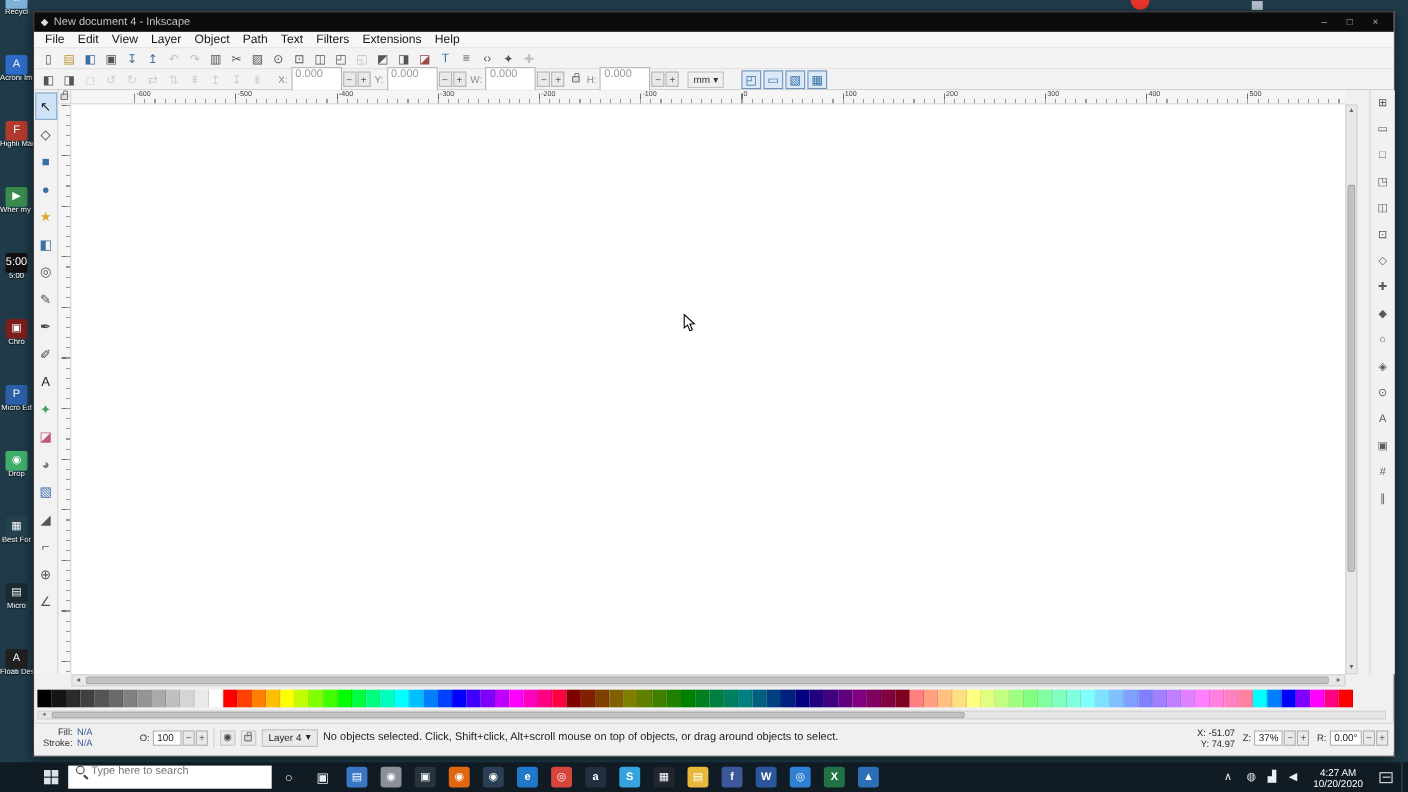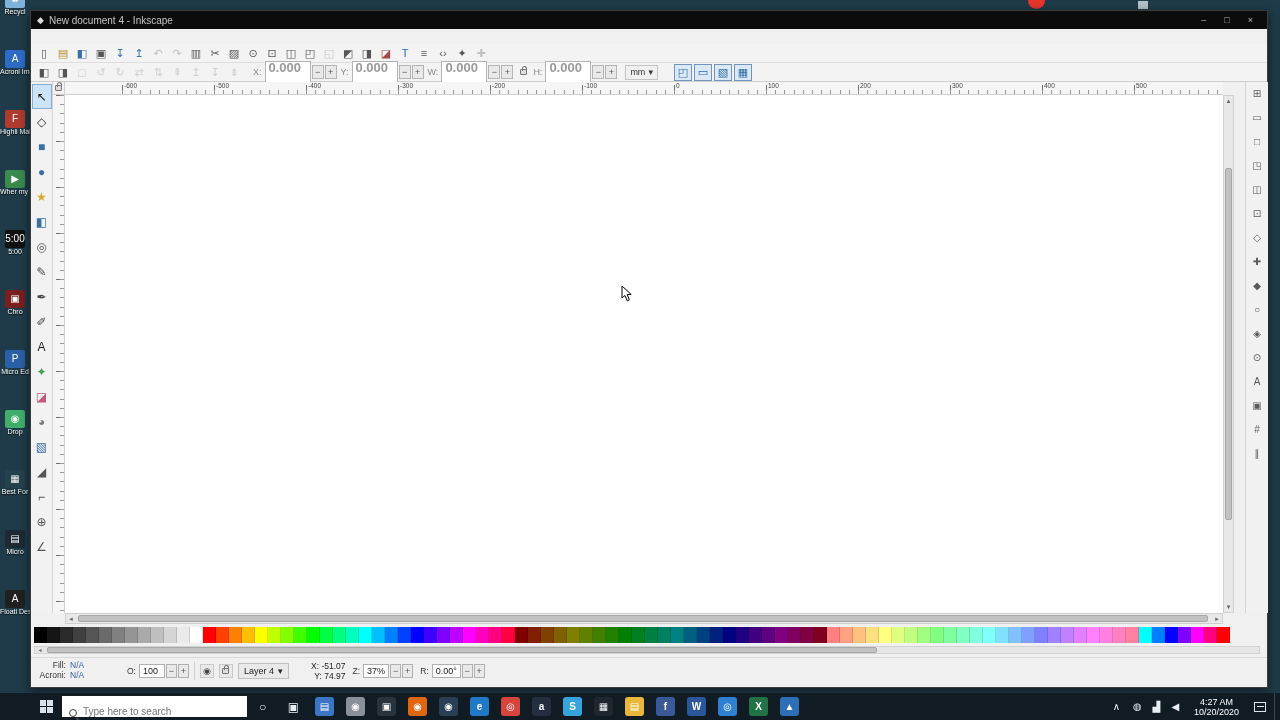--- a/index.html
+++ b/index.html
@@ -31,21 +31,21 @@
 
   .cmdbar{position:absolute;left:0;top:33px;right:0;height:19px;background:#f3f3f3;border-bottom:1px solid #dedede;display:flex;align-items:center;gap:1px;padding-left:4px;}
   .cmd-icon{width:18px;height:16px;display:flex;align-items:center;justify-content:center;font-size:11px;}
   .cmd-icon.dim{opacity:.4;}
 
   .toolctrl{position:absolute;left:0;top:52px;right:0;height:19px;background:#f3f3f3;border-bottom:1px solid #cfcfcf;display:flex;align-items:center;padding-left:4px;gap:2px;}
   .tc-left{display:flex;gap:1px;}
   .tc-fields{display:flex;align-items:center;gap:4px;margin-left:8px;}
   .spin{display:flex;align-items:center;gap:1px;}
   .spin-label{font-size:9px;color:#8a8a8a;margin-right:2px;}
-  .spin-box{width:46px;height:22px;background:#fff;border:1px solid #b4b4b4;font-size:13px;color:#9a9a9a;line-height:12px;padding:0 3px;font-weight:bold;}
+  .spin-box{width:46px;height:22px;background:#fff;border:1px solid #b4b4b4;font-size:10px;color:#9a9a9a;line-height:12px;padding:0 3px;}
   .spin-btn{width:12px;height:14px;background:#e9e9e9;border:1px solid #b4b4b4;font-size:9px;line-height:12px;text-align:center;color:#555;}
   .unit-dd{display:flex;align-items:center;gap:3px;margin-left:6px;font-size:9px;color:#333;background:#f0f0f0;border:1px solid #c4c4c4;height:15px;padding:0 4px;}
   .affect{display:flex;gap:2px;margin-left:14px;}
   .affect .cmd-icon{border:1px solid #6f94bd;background:#dbe8f6;color:#2e6da4;width:18px;height:17px;}
 
   .mini-lock{display:inline-block;width:7px;height:6px;border:1px solid #777;border-radius:1px;position:relative;background:#ddd;}
   .mini-lock::before{content:"";position:absolute;top:-4px;left:1px;width:3px;height:4px;border:1px solid #777;border-bottom:none;border-radius:3px 3px 0 0;}
 
   
   .ruler-corner{position:absolute;left:22px;top:71px;width:12px;height:13px;background:#f2f2f2;border-right:1px solid #cfcfcf;border-bottom:1px solid #cfcfcf;display:flex;align-items:center;justify-content:center;}
@@ -103,21 +103,21 @@
   .sb-message{flex:1;font-size:10px;color:#1c1c1c;white-space:nowrap;overflow:hidden;}
   .coords{display:flex;flex-direction:column;justify-content:center;font-size:8.5px;line-height:10px;color:#222;text-align:right;min-width:52px;}
   .zr-block{display:flex;align-items:center;gap:1px;}
   .zr-label{font-size:8.5px;color:#333;margin:0 2px;}
 
   
   .taskbar{position:absolute;left:0;bottom:0;width:1280px;height:27px;background:#101b24;display:flex;align-items:center;padding-left:30px;}
   .start{width:32px;height:27px;display:flex;align-items:center;justify-content:center;}
   .win-logo{display:grid;grid-template-columns:6px 6px;grid-template-rows:6px 6px;gap:1px;}
   .win-logo span{background:#d9e2e8;}
-  .search-box{width:185px;height:21px;background:#fff;display:flex;align-items:flex-end;gap:6px;padding:0 7px;}
+  .search-box{width:185px;height:21px;background:#fff;display:flex;align-items:flex-start;gap:6px;padding:0 7px;}
   .mag{width:8px;height:8px;border:1.5px solid #444;border-radius:50%;position:relative;flex:none;}
   .mag::after{content:"";position:absolute;left:7px;top:7px;width:5px;height:1.5px;background:#444;transform:rotate(45deg);transform-origin:0 0;}
   .search-box input{border:none;outline:none;font-size:10px;color:#333;width:140px;font-family:inherit;background:transparent;}
   .tb-icon{width:31px;height:27px;display:flex;align-items:center;justify-content:center;color:#e8eef2;font-size:12px;}
   .app-badge{width:19px;height:19px;border-radius:3px;display:flex;align-items:center;justify-content:center;color:#fff;font-size:10px;font-weight:bold;overflow:hidden;}
   .tray{margin-left:auto;display:flex;align-items:center;gap:2px;padding-right:2px;}
   .tray .tb-icon{width:19px;font-size:10px;}
   .clock{color:#fff;font-size:9px;line-height:10px;text-align:center;padding:0 7px;}
   .action-center{width:24px;height:27px;display:flex;align-items:center;justify-content:center;}
   .ac-glyph{width:12px;height:10px;border:1px solid #dfe6ea;position:relative;}
@@ -182,20 +182,33 @@
   <div class="titlebar">
     <span class="app-icon">◆</span>
     <span>New document 4 - Inkscape</span>
     <span class="title-controls">
       <span class="tb-btn">–</span>
       <span class="tb-btn">□</span>
       <span class="tb-btn">×</span>
     </span>
   </div>
 
+  <div class="menubar">
+
+  <span class="menu-item">File</span>
+      <span class="menu-item">Edit</span>
+      <span class="menu-item">View</span>
+      <span class="menu-item">Layer</span>
+      <span class="menu-item">Object</span>
+      <span class="menu-item">Path</span>
+      <span class="menu-item">Text</span>
+      <span class="menu-item">Filters</span>
+      <span class="menu-item">Extensions</span>
+      <span class="menu-item">Help</span>
+    </div>
 
   <div class="cmdbar">
 
   <span class="cmd-icon" style="color: rgb(85, 85, 85);">▯</span>
       <span class="cmd-icon" style="color: rgb(184, 145, 47);">▤</span>
       <span class="cmd-icon" style="color: rgb(59, 110, 165);">◧</span>
       <span class="cmd-icon" style="color: rgb(85, 85, 85);">▣</span>
       <span class="cmd-icon" style="color: rgb(59, 110, 165);">↧</span>
       <span class="cmd-icon" style="color: rgb(59, 110, 165);">↥</span>
       <span class="cmd-icon dim" style="color: rgb(119, 119, 119);">↶</span>
@@ -498,39 +511,40 @@
     <span class="ps-thumb"></span>
   </div>
 
   <div class="statusbar">
     <div class="fs-block">
       <div class="fs-row">
         <span class="fs-label">Fill:</span>
         <span class="fs-value">N/A</span>
       </div>
       <div class="fs-row">
-        <span class="fs-label">Acroni:</span>
+        <span class="fs-label">Stroke:</span>
         <span class="fs-value">N/A</span>
       </div>
     </div>
     <div class="op-block">
       <span class="op-label">O:</span>
       <span class="mini-box">100</span>
       <span class="mini-btn">−</span>
       <span class="mini-btn">+</span>
     </div>
     <span class="vsep"></span>
     <span class="sb-icon">◉</span>
     <span class="sb-icon">
         <span class="mini-lock"></span>
       </span>
     <div class="layer-dd">
       <span>Layer 4</span>
       <span>▾</span>
     </div>
+    <div class="sb-message">No objects selected. Click, Shift+click, Alt+scroll mouse on top of objects, or drag around objects to select.</div>
     <div class="coords">
       <div><span>X:</span> <span>-51.07</span></div>
       <div><span>Y:</span> <span>74.97</span></div>
     </div>
     <div class="zr-block">
       <span class="zr-label">Z:</span>
       <span class="mini-box">37%</span>
       <span class="mini-btn">−</span>
       <span class="mini-btn">+</span>
     </div>

